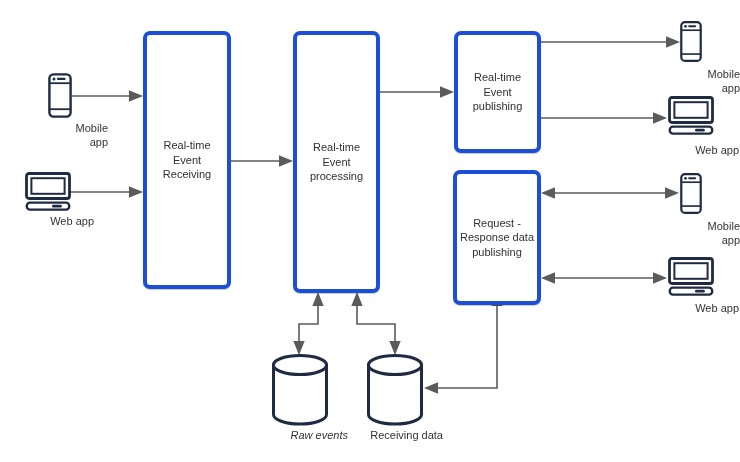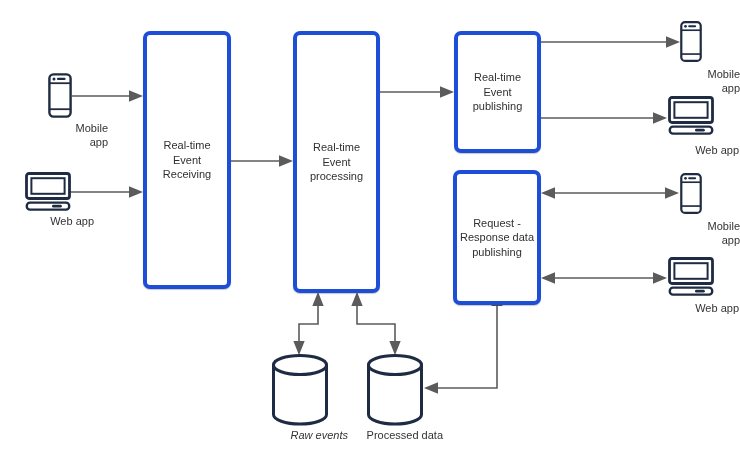--- a/index.html
+++ b/index.html
@@ -136,15 +136,15 @@
 app</div>
   <div class="lbl" style="left:46px;top:214px;">Web app</div>
   <div class="lbl" style="left:692px;top:67px;">Mobile
 app</div>
   <div class="lbl" style="left:691px;top:143px;">Web app</div>
   <div class="lbl" style="left:692px;top:219px;">Mobile
 app</div>
   <div class="lbl" style="left:691px;top:301px;">Web app</div>
 
   <div class="lbl" style="left:300px;top:428px;font-style:italic;">Raw events</div>
-  <div class="lbl" style="left:395px;top:428px;">Processed data</div>
+  <div class="lbl" style="left:395px;top:428px;">Receiving data</div>
 
 </div>
 
 </body></html>

